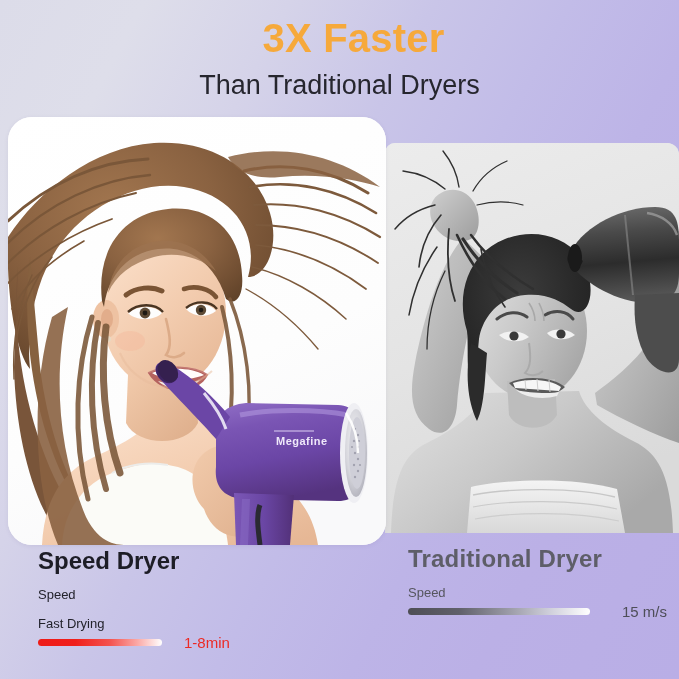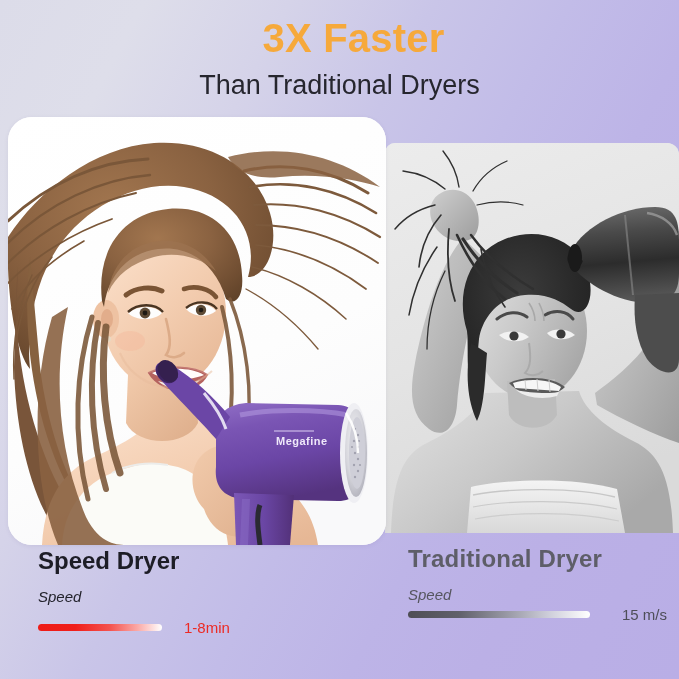--- a/index.html
+++ b/index.html
@@ -90,25 +90,24 @@
     font-weight: 700;
     line-height: 1.1;
     margin-bottom: 14px;
     white-space: nowrap;
   }
   #panel-left .panel-title  { color: #1d1d26; }
   #panel-right .panel-title { color: #5e5e68; letter-spacing: 0.2px; }
 
   .metric { position: relative; margin-bottom: 14px; }
   .metric-label {
-    font-size: 15px;
+    font-size: 13px;
     line-height: 1.15;
     margin-bottom: 3px;
     white-space: nowrap;
-    font-style: italic;
   }
   #panel-left .metric-label  { color: #23232c; }
   #panel-right .metric-label { color: #56565f; }
 
   .metric-row { display: flex; align-items: center; }
 
   .bar {
     height: 7px;
     border-radius: 4px;
     flex: 0 0 auto;
@@ -436,20 +435,21 @@
   </div>
 
   <div class="panel" id="panel-left">
     <div class="panel-title">Speed Dryer</div>
 
     <div class="metric">
       <div class="metric-label">Speed</div>
     </div>
 
     <div class="metric">
+      <div class="metric-label">Fast Drying</div>
       <div class="metric-row">
         <div class="bar bar-drying-left"></div>
         <div class="metric-value val-drying-left">1-8min</div>
       </div>
     </div>
   </div>
 
   <div class="panel" id="panel-right">
     <div class="panel-title">Traditional Dryer</div>
 

